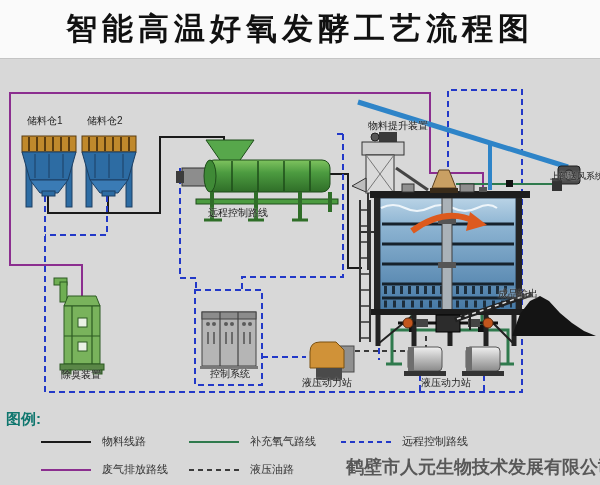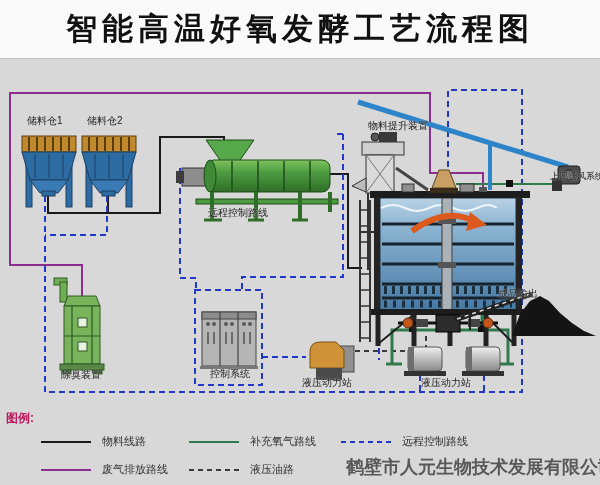--- a/index.html
+++ b/index.html
@@ -16,21 +16,21 @@
     margin:8px;font-size:31px;font-weight:bold;color:#111;letter-spacing:5px;
   }
   svg.diagram{position:absolute;left:0;top:0;}
   .lbl{
     position:absolute;font-size:10px;color:#222;white-space:nowrap;
     text-shadow:0 0 2px #d8d8d8;line-height:1.1;
   }
   .lbl.small{font-size:9px;}
   .legend{position:absolute;left:0;top:408px;width:600px;}
   .legend-heading{
-    position:absolute;left:6px;top:2px;font-size:12px;font-weight:bold;color:#be185d;
+    position:absolute;left:6px;top:2px;font-size:15px;font-weight:bold;color:#0f766e;
   }
   .legend-grid{
     position:absolute;left:40px;top:26px;
     display:grid;grid-template-columns:148px 152px auto;row-gap:13px;
   }
   .legend-item{display:flex;align-items:center;gap:10px;}
   .legend-item span{font-size:11px;color:#333;}
   svg.swatch{display:block;}
   svg.swatch line{stroke-width:2;}
   svg.swatch line.dashed{stroke-dasharray:5 4;}

